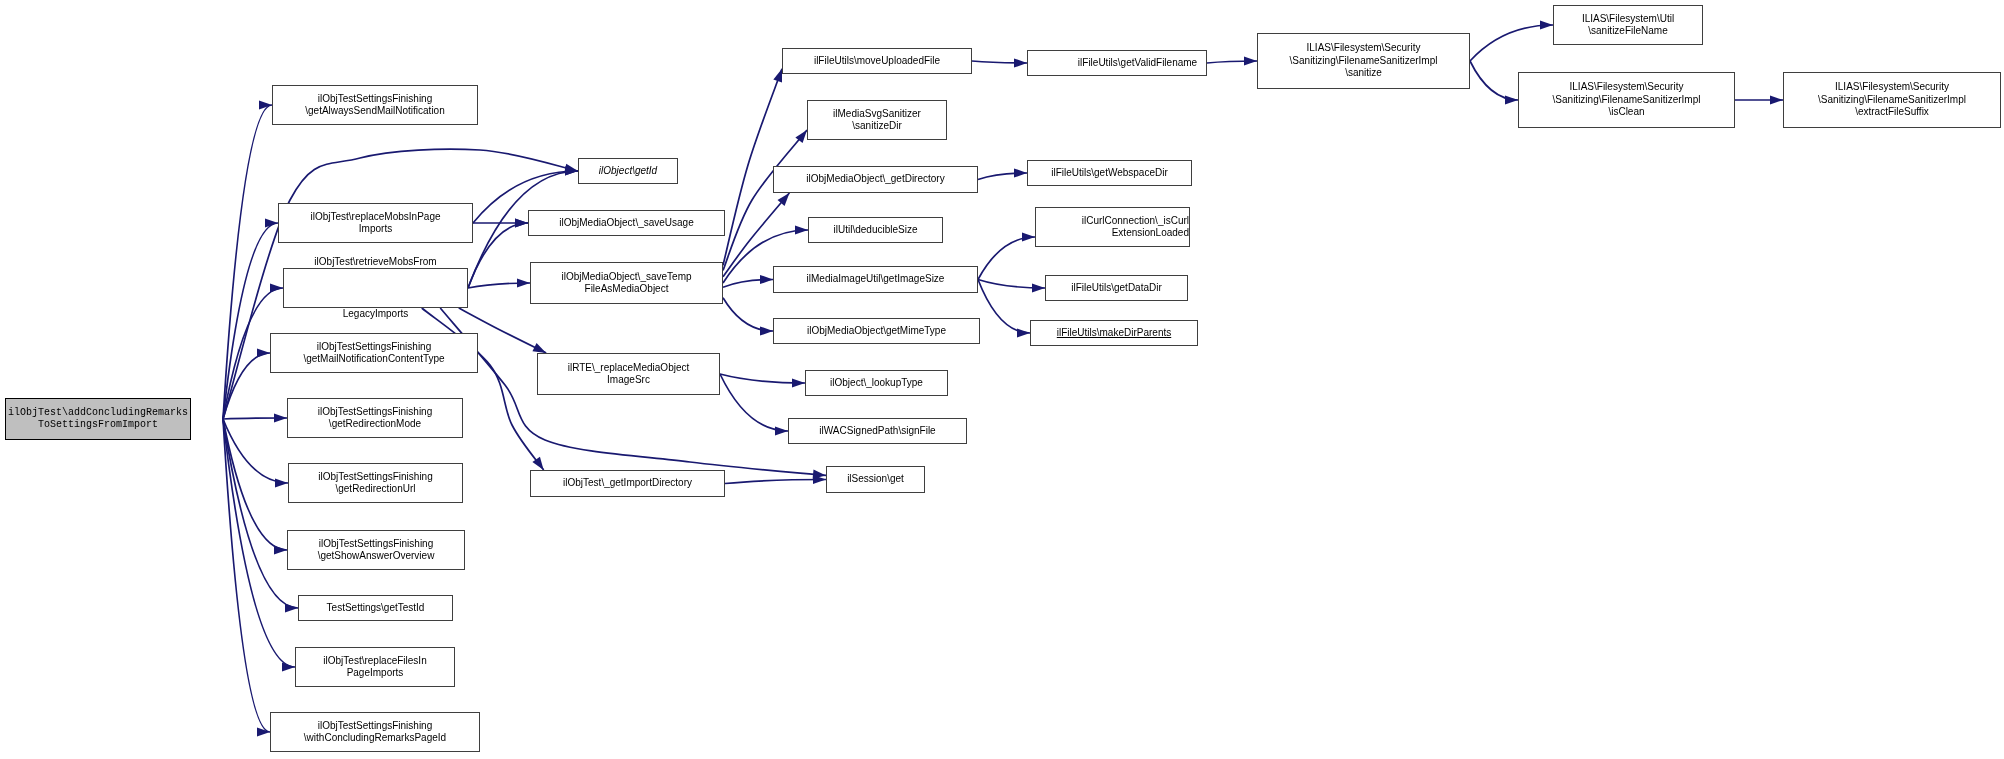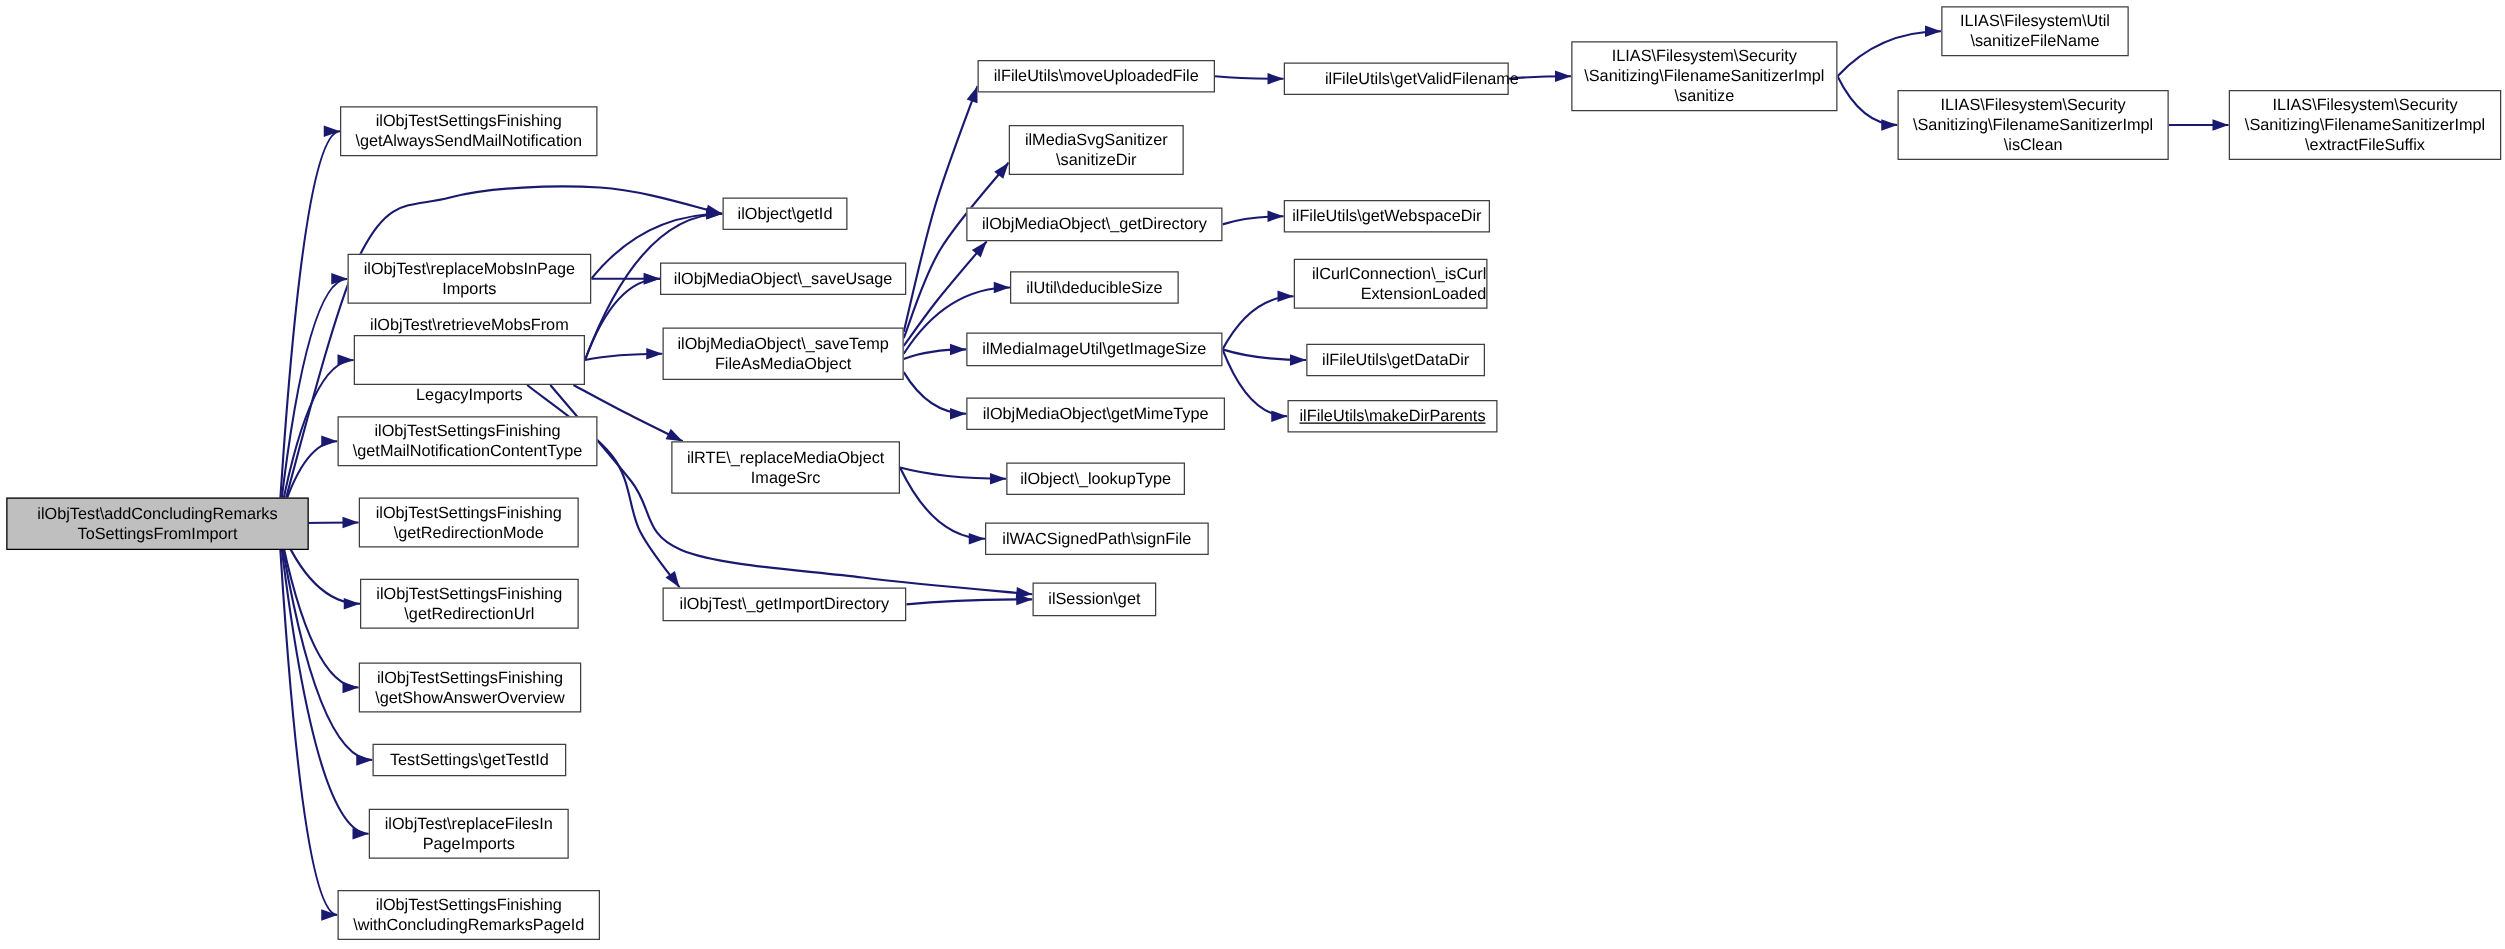--- a/index.html
+++ b/index.html
@@ -19,21 +19,21 @@
   .node {
     position: absolute;
     box-sizing: border-box;
     background: #ffffff;
     border: 1.4px solid #3f3f3f;
     display: flex;
     flex-direction: column;
     align-items: center;
     justify-content: center;
     text-align: center;
-    font-size: 13px;
+    font-size: 10px;
     line-height: 1.25;
     color: #000000;
     white-space: nowrap;
     cursor: pointer;
     z-index: 2;
   }
   .node.root {
     background: #bfbfbf;
     border: 1.8px solid #000000;
   }
@@ -112,21 +112,21 @@
       <polygon points="1030,333 1017,337.6 1017,328.4" fill="#191970"></polygon>
       <path d="M 1207 63 C 1222 61.5, 1239.5 61, 1257 61" fill="none" stroke="#191970" stroke-width="1.7"></path>
       <polygon points="1257,61 1244,65.6 1244,56.4" fill="#191970"></polygon>
       <path d="M 1470 61 C 1494.9 34, 1523.95 25, 1553 25" fill="none" stroke="#191970" stroke-width="1.7"></path>
       <polygon points="1553,25 1540,29.6 1540,20.4" fill="#191970"></polygon>
       <path d="M 1470 61 C 1484.4 90.25, 1501.2 100, 1518 100" fill="none" stroke="#191970" stroke-width="1.7"></path>
       <polygon points="1518,100 1505,104.6 1505,95.4" fill="#191970"></polygon>
       <path d="M 1735 100 C 1749.4 100, 1766.2 100, 1783 100" fill="none" stroke="#191970" stroke-width="1.7"></path>
       <polygon points="1783,100 1770,104.6 1770,95.4" fill="#191970"></polygon>
     </svg>
-<div class="node root" style="left: 5px; top: 398px; width: 242px; height: 42px;">
+<div class="node root" style="left: 5px; top: 398px; width: 186px; height: 42px; font-family: Liberation Mono, monospace;">
       <span class="line">ilObjTest\addConcludingRemarks</span>
       <span class="line">ToSettingsFromImport</span>
     </div>
     <div class="node" style="left: 272px; top: 85px; width: 206px; height: 40px;">
       <span class="line">ilObjTestSettingsFinishing</span>
       <span class="line">\getAlwaysSendMailNotification</span>
     </div>
     <div class="node" style="left: 278px; top: 203px; width: 195px; height: 40px;">
       <span class="line">ilObjTest\replaceMobsInPage</span>
       <span class="line">Imports</span>
@@ -155,21 +155,21 @@
       <span class="line">TestSettings\getTestId</span>
     </div>
     <div class="node" style="left: 295px; top: 647px; width: 160px; height: 40px;">
       <span class="line">ilObjTest\replaceFilesIn</span>
       <span class="line">PageImports</span>
     </div>
     <div class="node" style="left: 270px; top: 712px; width: 210px; height: 40px;">
       <span class="line">ilObjTestSettingsFinishing</span>
       <span class="line">\withConcludingRemarksPageId</span>
     </div>
-    <div class="node" style="left: 578px; top: 158px; width: 100px; height: 26px;">
+    <div class="node" style="left: 578px; top: 158px; width: 100px; height: 26px; font-style: italic;">
       <span class="line">ilObject\getId</span>
     </div>
     <div class="node" style="left: 528px; top: 210px; width: 197px; height: 26px;">
       <span class="line">ilObjMediaObject\_saveUsage</span>
     </div>
     <div class="node" style="left: 537px; top: 353px; width: 183px; height: 42px;">
       <span class="line">ilRTE\_replaceMediaObject</span>
       <span class="line">ImageSrc</span>
     </div>
     <div class="node" style="left: 530px; top: 262px; width: 193px; height: 42px;">

